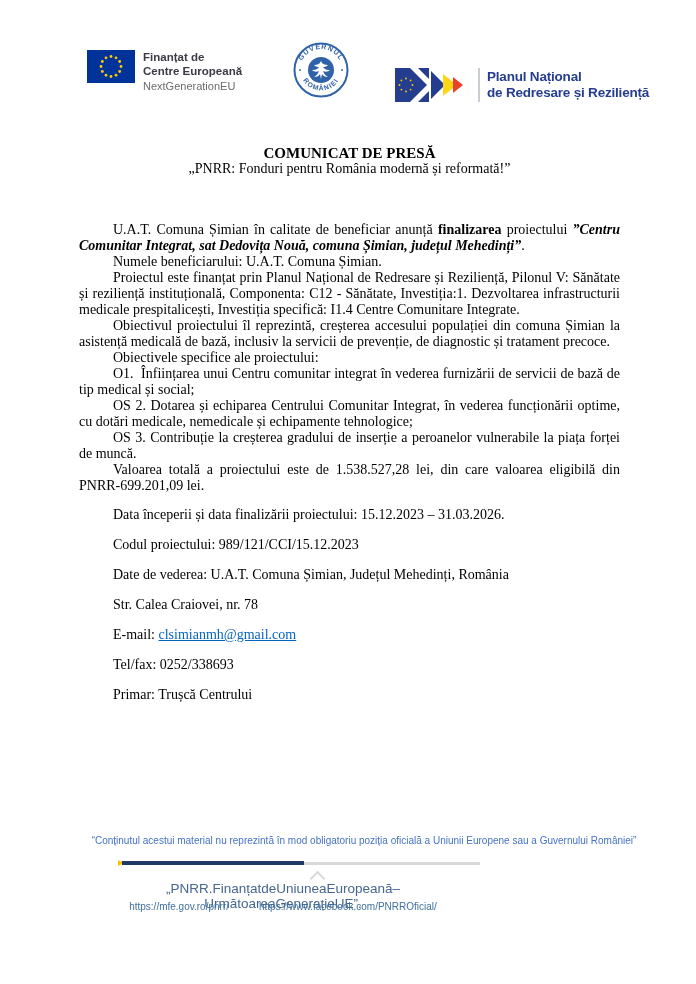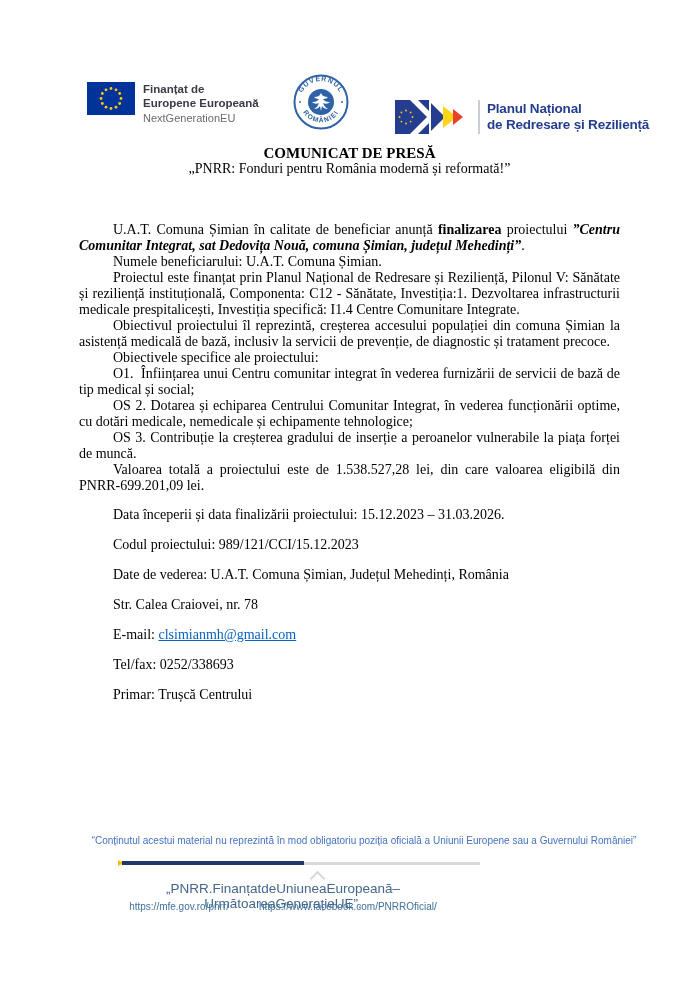--- a/index.html
+++ b/index.html
@@ -8,21 +8,21 @@
     --seal_blue:#2F62A7;
     --accent_blue:#4472C4; --footer_blue:#44668F; --link_blue:#41719C;
     --navy_bar:#1F3864; --bar_gray:#D9D9D9; --bar_yellow:#FFC000;
     --email_link:#0563C1;
   }
   html,body{margin:0;padding:0;background:#ffffff;}
   .page{position:relative;width:696px;height:984px;background:#fff;overflow:hidden;
         font-family:"Liberation Serif",serif;color:#000;}
 
   
-  .header{position:absolute;top:40px;left:0;width:696px;height:72px;margin-top:32px;}
+  .header{position:absolute;top:40px;left:0;width:696px;height:72px;}
   .eu-logo{position:absolute;left:87px;top:10px;display:flex;gap:8px;align-items:flex-start;}
   .eu-flag{display:block;}
   .eu-text{font-family:"Liberation Sans",sans-serif;padding-top:1px;}
   .eu-line-bold{font-weight:bold;font-size:11.5px;line-height:13.5px;color:#3b3b46;}
   .eu-line-sub{font-size:11px;line-height:14px;color:#6b6b6b;margin-top:1px;}
 
   .gov-seal{position:absolute;left:293px;top:2px;}
   .seal-arc-text{font-family:"Liberation Sans",sans-serif;font-size:6.8px;font-weight:bold;
                  fill:var(--seal_blue);letter-spacing:1.1px;}
 
@@ -79,21 +79,21 @@
           <circle cx="14" cy="16.5" r="1.4"></circle>
             <circle cx="15.34" cy="21.5" r="1.4"></circle>
           <circle cx="19" cy="25.16" r="1.4"></circle>
             <circle cx="24" cy="26.5" r="1.4"></circle>
           <circle cx="29" cy="25.16" r="1.4"></circle>
             <circle cx="32.66" cy="21.5" r="1.4"></circle>
         </g>
       </svg>
       <div class="eu-text">
         <div class="eu-line-bold">Finanțat de</div>
-        <div class="eu-line-bold">Europene Europeană</div>
+        <div class="eu-line-bold">Centre Europeană</div>
         <div class="eu-line-sub">NextGenerationEU</div>
       </div>
     </div>
 
     <svg class="gov-seal" width="56" height="56" viewBox="0 0 56 56">
       <defs>
         <path id="sealTop" d="M 7 28 A 21 21 0 0 1 49 28"></path>
         <path id="sealBot" d="M 7.5 28 A 20.5 20.5 0 0 0 48.5 28"></path>
       </defs>
       <circle cx="28" cy="28" r="26.5" fill="#ffffff" stroke="var(--seal_blue)" stroke-width="2"></circle>

